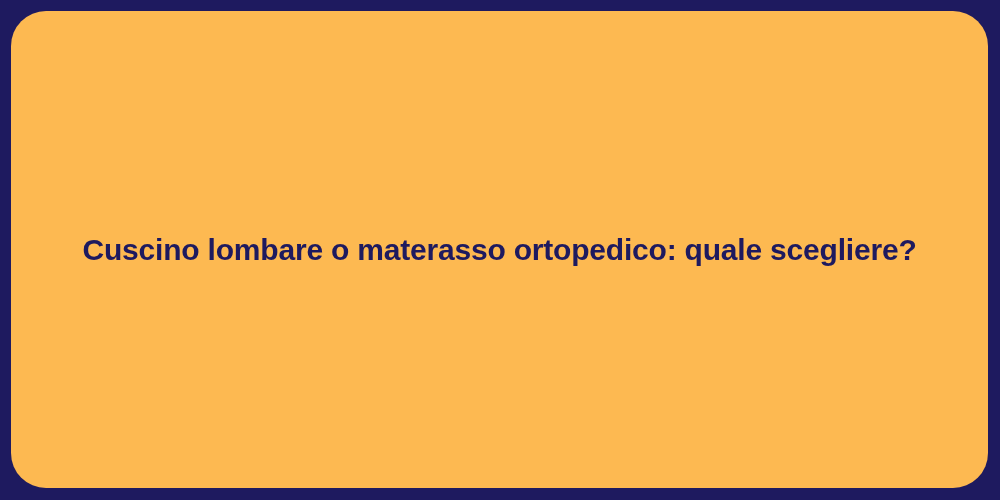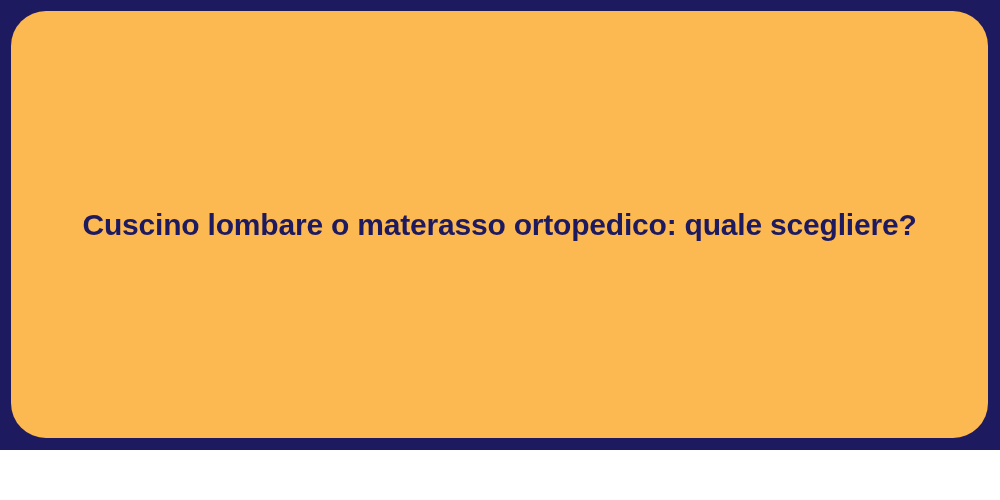--- a/index.html
+++ b/index.html
@@ -8,21 +8,21 @@
   }
   body {
     width: 1000px;
     height: 500px;
     overflow: hidden;
     font-family: "Liberation Sans", sans-serif;
   }
   #banner-root {
     position: relative;
     width: 1000px;
-    height: 450px;
+    height: 500px;
     box-sizing: border-box;
     background: #1E1A5F;
     padding: 11px 12px 12px 11px;
   }
   #card {
     width: 100%;
     height: 100%;
     box-sizing: border-box;
     background: #FDB951;
     border-radius: 35px;

